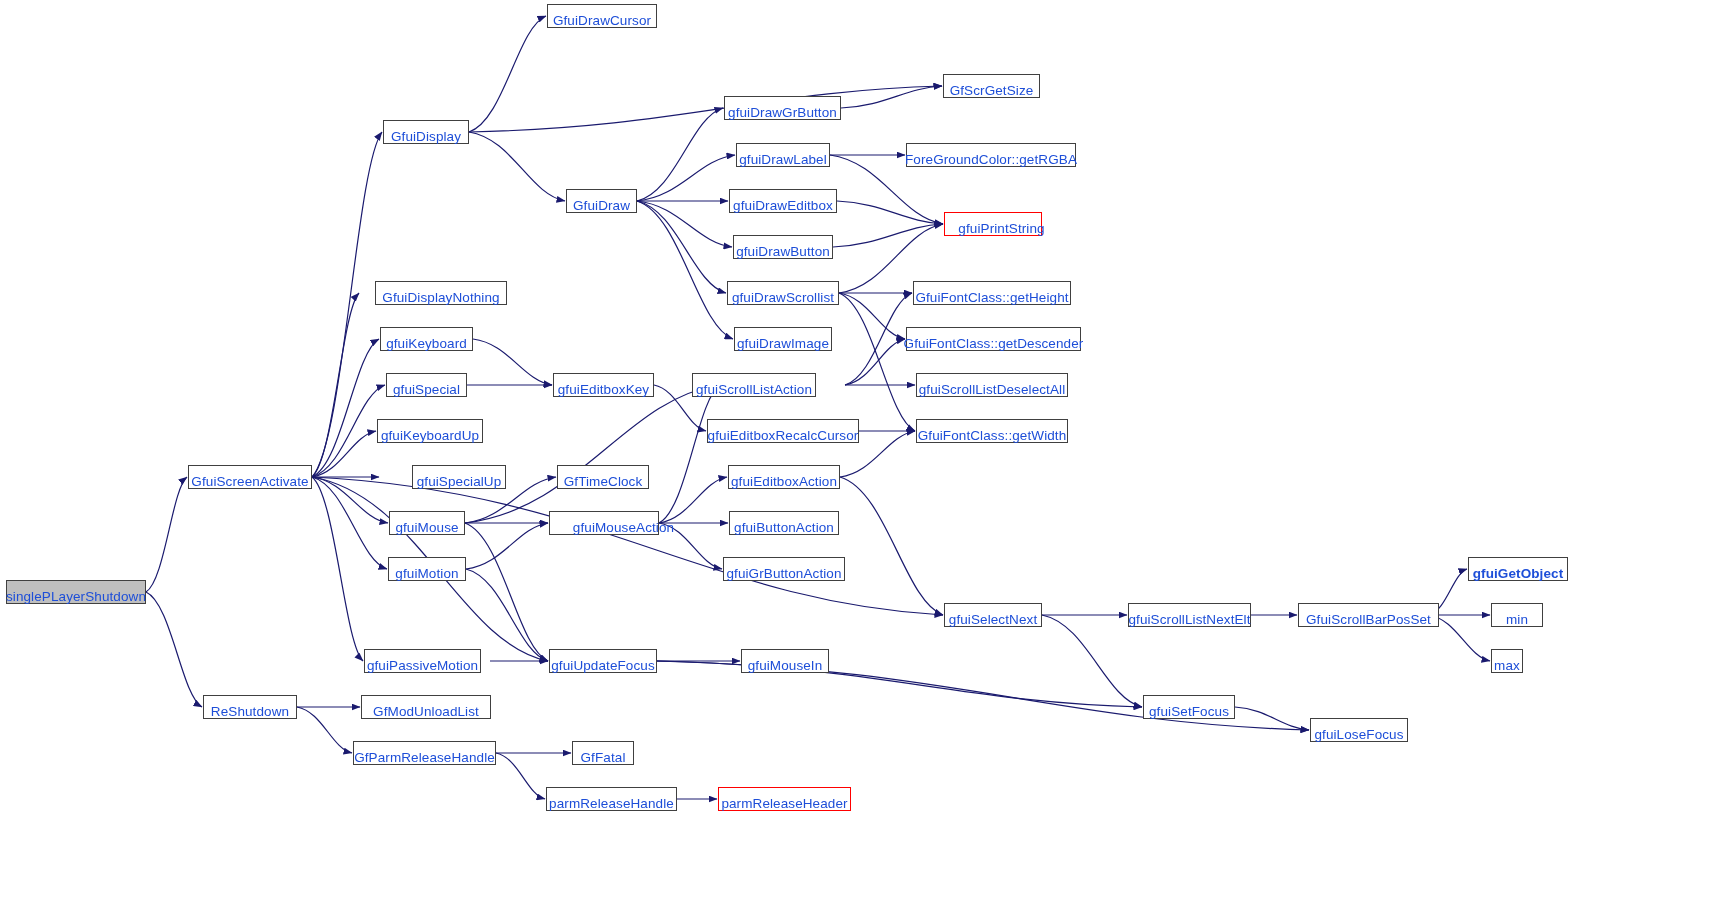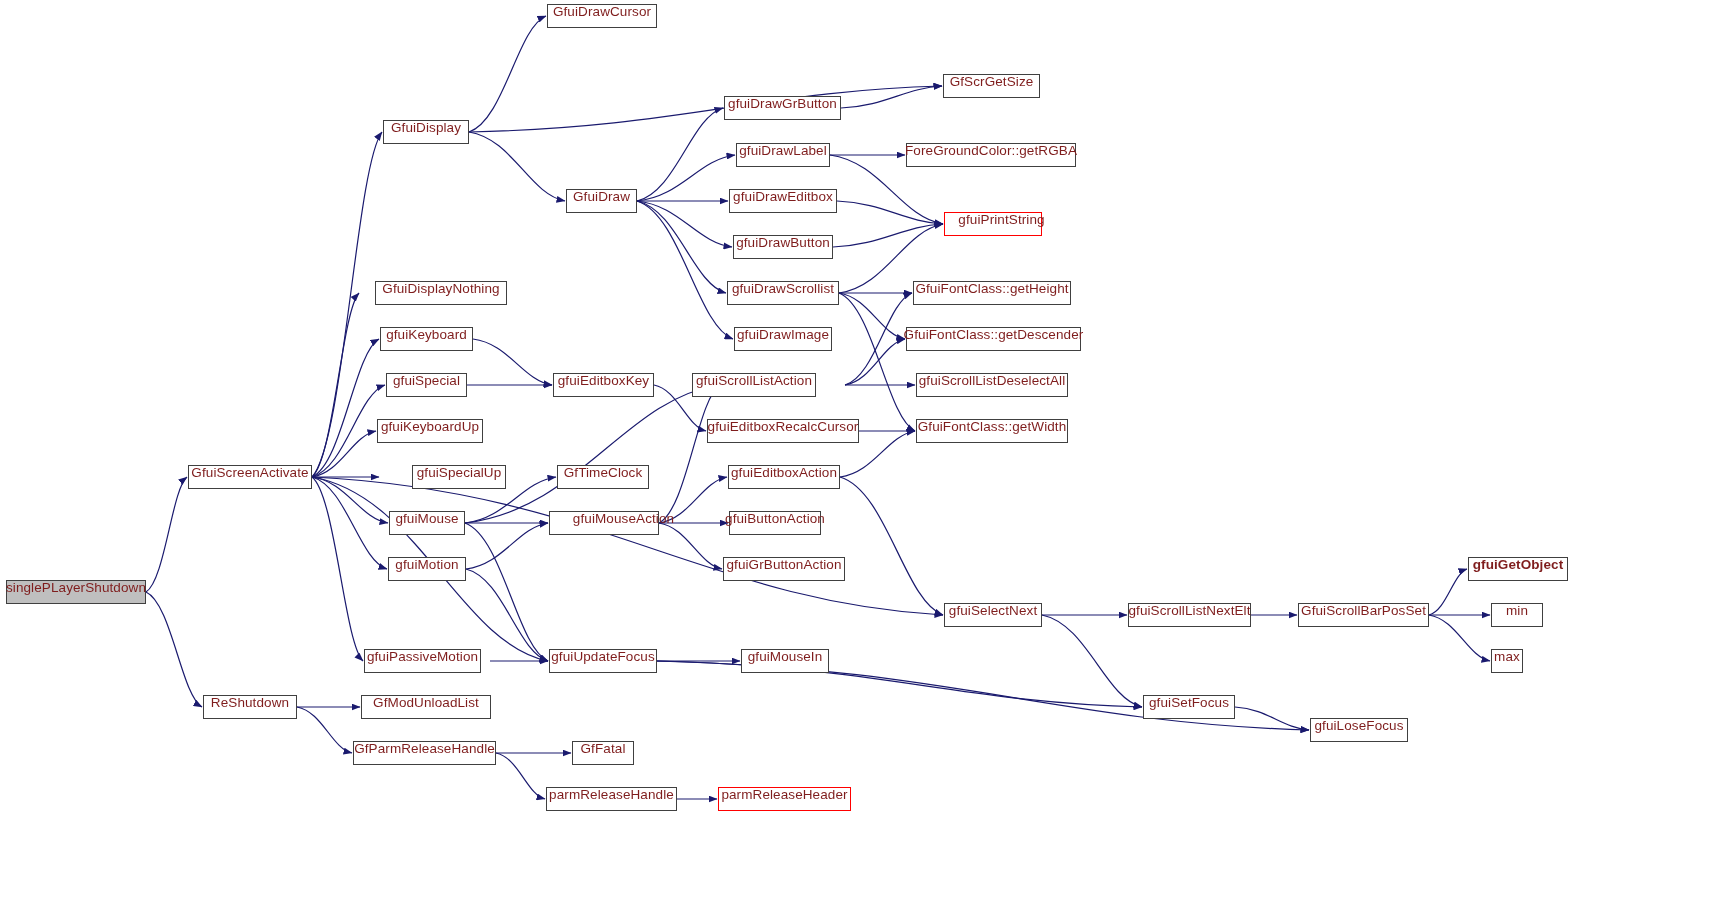--- a/index.html
+++ b/index.html
@@ -16,25 +16,25 @@
     position:absolute;
     left:0; top:0;
     width:1725px;
     height:899px;
     pointer-events:none;
   }
   .node{
     position:absolute;
     box-sizing:border-box;
     display:flex;
-    align-items:flex-start;
+    align-items:flex-end;
     justify-content:center;
     border:1px solid #404040;
     background:#ffffff;
-    color:#7f1d1d;
+    color:#1d4ed8;
     font-size:13.5px;
     line-height:1;
     white-space:nowrap;
     letter-spacing:0.1px;
     z-index:3;
   }
   .node.root{
     background:#bfbfbf;
     border:1px solid #404040;
   }
@@ -212,21 +212,21 @@
       </div>
       <div class="node" style="left: 692px; top: 373px; width: 124px; height: 24px;">
         <span class="node-label">gfuiScrollListAction</span>
       </div>
       <div class="node" style="left: 707px; top: 419px; width: 152px; height: 24px;">
         <span class="node-label">gfuiEditboxRecalcCursor</span>
       </div>
       <div class="node" style="left: 728px; top: 465px; width: 112px; height: 24px;">
         <span class="node-label">gfuiEditboxAction</span>
       </div>
-      <div class="node" style="left: 729px; top: 511px; width: 92px; height: 24px;">
+      <div class="node" style="left: 729px; top: 511px; width: 110px; height: 24px;">
         <span class="node-label">gfuiButtonAction</span>
       </div>
       <div class="node" style="left: 723px; top: 557px; width: 122px; height: 24px;">
         <span class="node-label">gfuiGrButtonAction</span>
       </div>
       <div class="node" style="left: 741px; top: 649px; width: 88px; height: 24px;">
         <span class="node-label">gfuiMouseIn</span>
       </div>
       <div class="node highlight" style="left: 718px; top: 787px; width: 133px; height: 24px;">
         <span class="node-label">parmReleaseHeader</span>
@@ -254,21 +254,21 @@
       </div>
       <div class="node" style="left: 944px; top: 603px; width: 98px; height: 24px;">
         <span class="node-label">gfuiSelectNext</span>
       </div>
       <div class="node" style="left: 1143px; top: 695px; width: 92px; height: 24px;">
         <span class="node-label">gfuiSetFocus</span>
       </div>
       <div class="node" style="left: 1128px; top: 603px; width: 123px; height: 24px;">
         <span class="node-label">gfuiScrollListNextElt</span>
       </div>
-      <div class="node" style="left: 1298px; top: 603px; width: 131px; height: 24px;">
+      <div class="node" style="left: 1298px; top: 603px; width: 141px; height: 24px;">
         <span class="node-label">GfuiScrollBarPosSet</span>
       </div>
       <div class="node" style="left: 1310px; top: 718px; width: 98px; height: 24px;">
         <span class="node-label">gfuiLoseFocus</span>
       </div>
       <div class="node" style="left: 1468px; top: 557px; width: 100px; height: 24px; font-weight: bold;">
         <span class="node-label">gfuiGetObject</span>
       </div>
       <div class="node" style="left: 1491px; top: 603px; width: 52px; height: 24px;">
         <span class="node-label">min</span>

